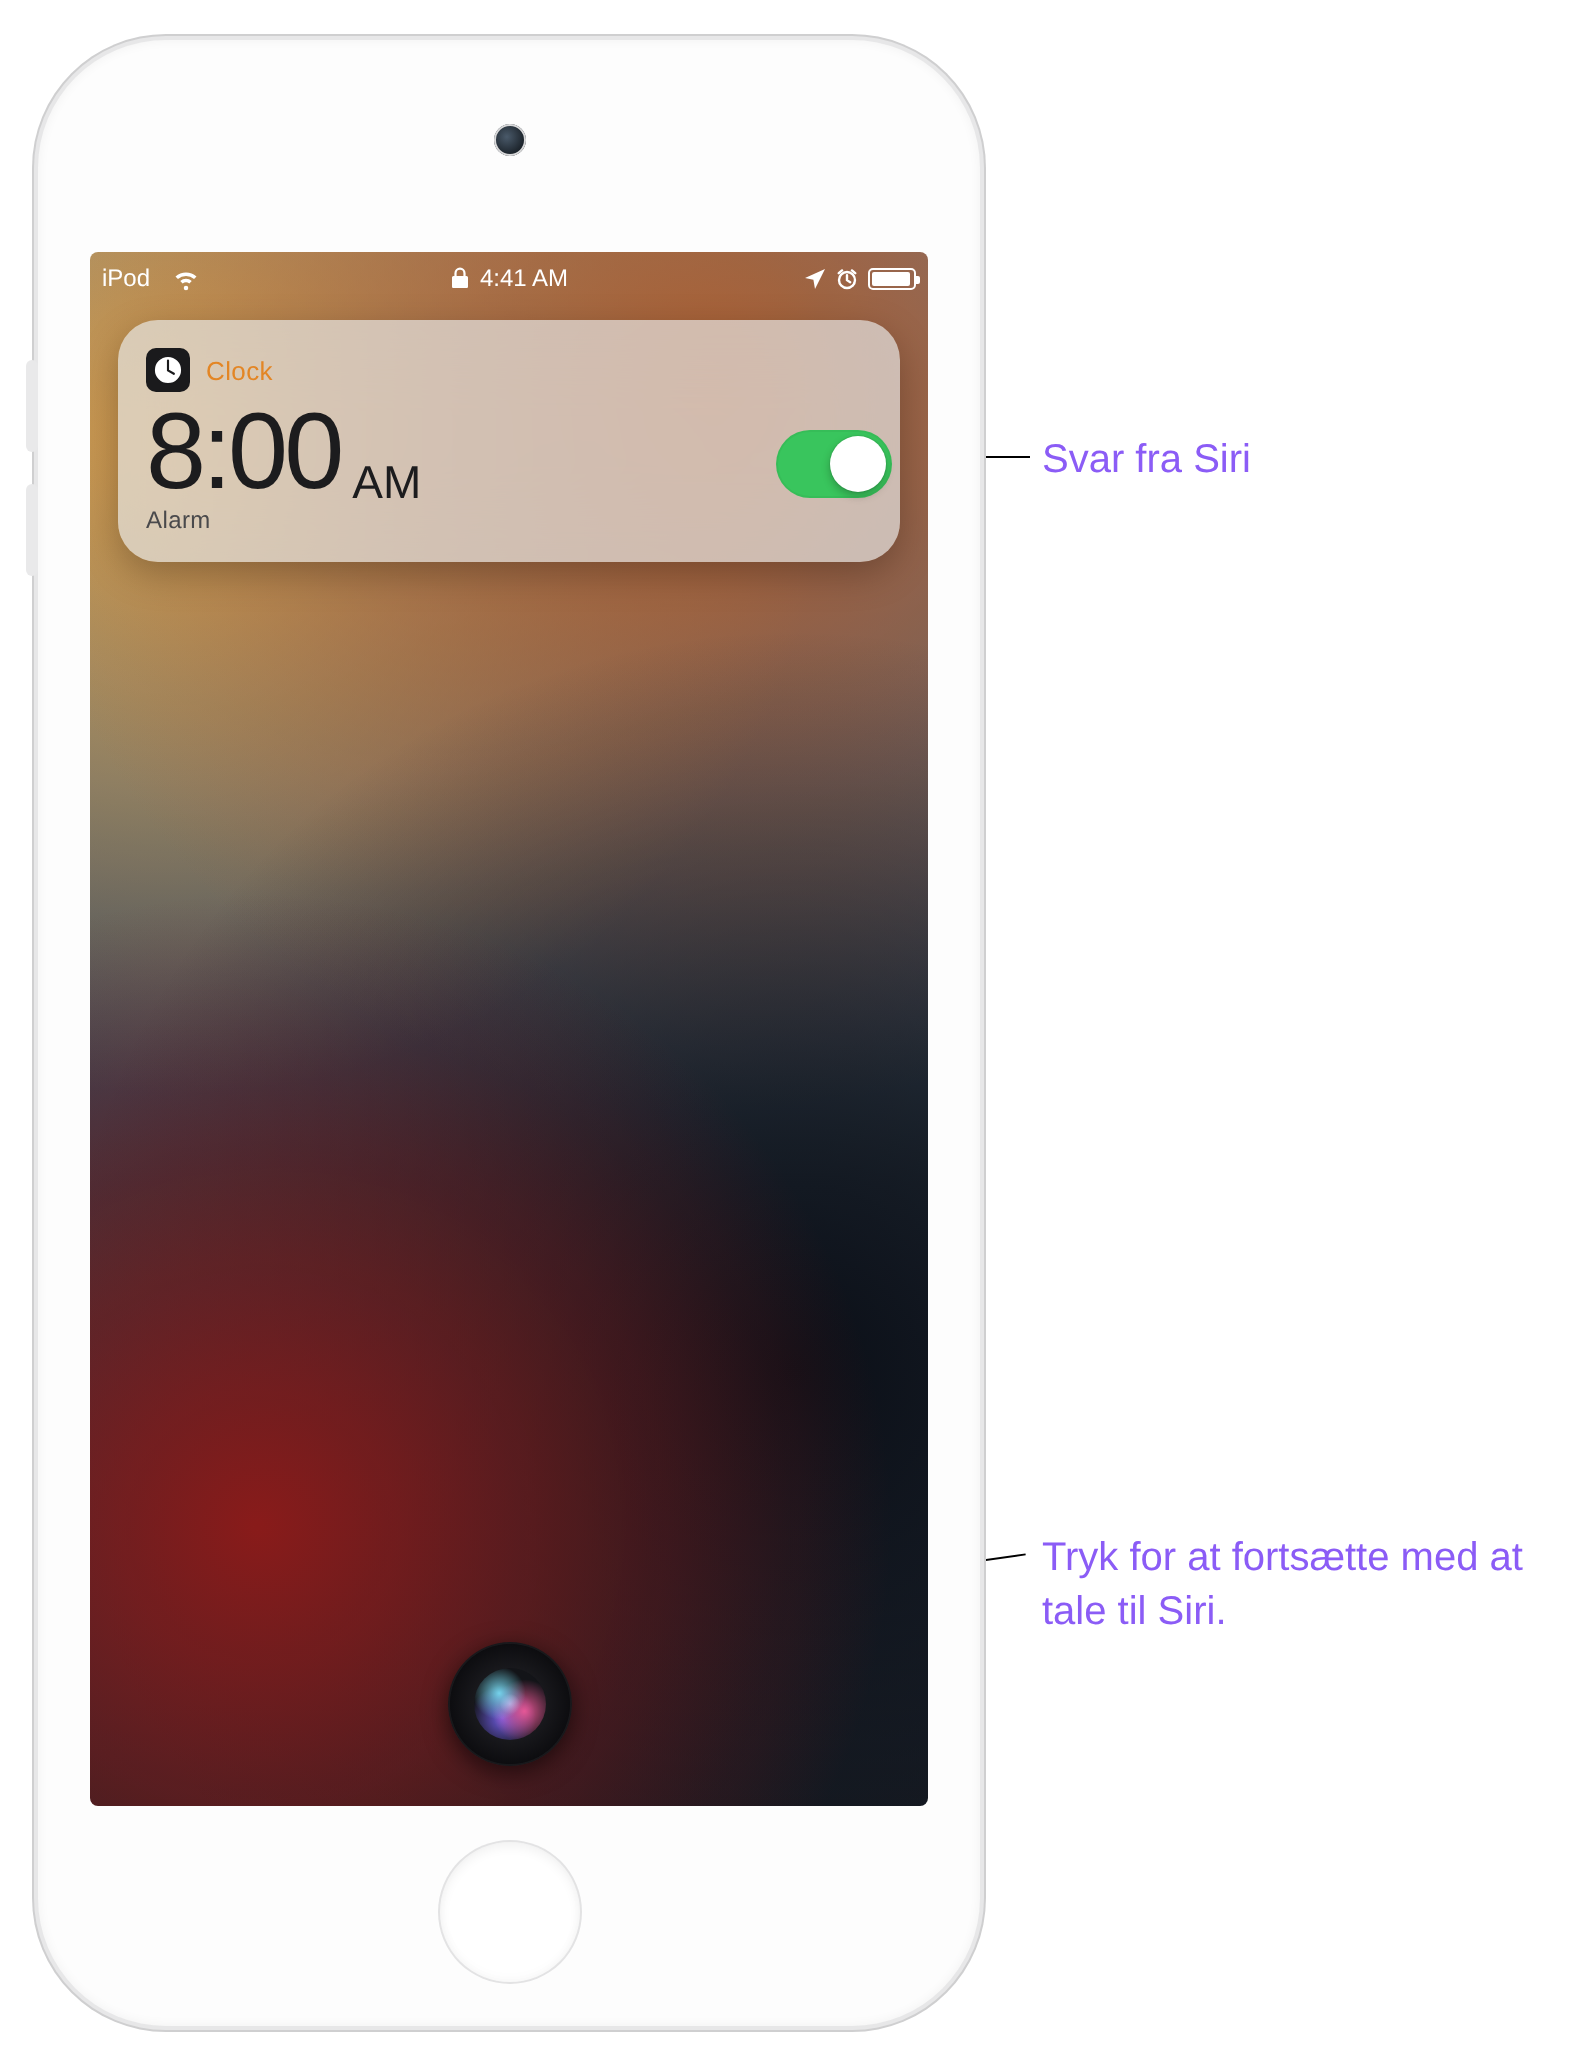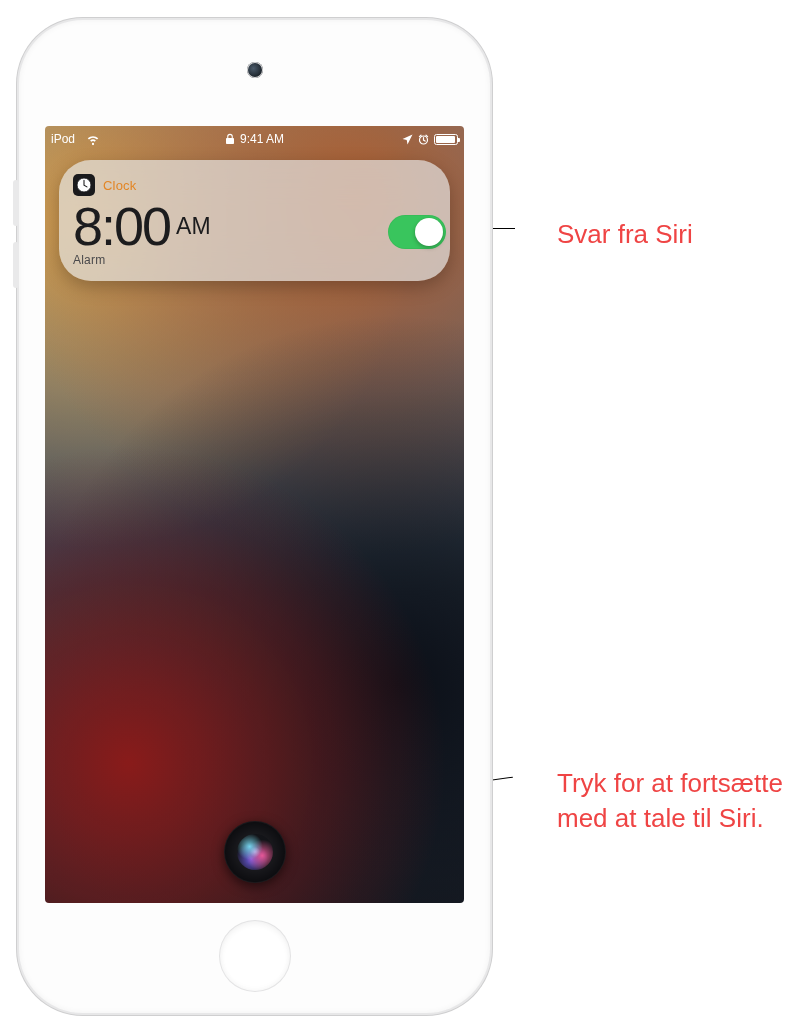--- a/index.html
+++ b/index.html
@@ -108,41 +108,41 @@
     .battery::after{
       content:""; position:absolute; right:-3px; top:3px;
       width:2px; height:4px; background:#fff; border-radius:0 1px 1px 0;
     }
     .battery .fill{ position:absolute; left:1px; top:1px; bottom:1px; right:2px; background:#fff; border-radius:1px; }
 
     
     .card {
       position: absolute;
       left: 14px; right: 14px; top: 34px;
-      border-radius: 32px;
+      border-radius: 20px;
       background: rgba(230,232,232,0.68);
       backdrop-filter: blur(20px);
       padding: 14px 4px 14px 14px;
       box-shadow: 0 6px 18px rgba(0,0,0,0.25);
     }
     .card-header {
       display:flex; align-items:center; gap:8px;
       font-size:13px; font-weight:400;
       color:#e7851f;
       letter-spacing:0.2px;
       margin-bottom:2px;
     }
     .app-icon {
       width:22px; height:22px; border-radius:5px;
       background:#1a1a1c;
       display:flex; align-items:center; justify-content:center;
     }
     .card-body { display:flex; align-items:center; justify-content:space-between; }
     .time-block { display:flex; flex-direction:column; }
-    .time-row { display:flex; align-items:center; gap:6px; color:#1c1c1e;}
+    .time-row { display:flex; align-items:flex-end; gap:6px; color:#1c1c1e;}
     .time-big { font-size:54px; font-weight:300; letter-spacing:-2px; line-height:1.05;}
     .time-ampm { font-size:23px; font-weight:300; }
     .alarm-label { font-size:12px; color:#4a4a4c; letter-spacing:0.2px; margin-top:-2px;}
     
     .toggle {
       width:58px; height:34px; border-radius:17px;
       background:#34c759; position:relative;
       box-shadow: inset 0 0 0 1px rgba(0,0,0,0.04);
     }
     .toggle .knob{
@@ -168,25 +168,24 @@
         radial-gradient(circle at 70% 60%, rgba(255,90,160,0.9) 0%, rgba(255,90,160,0) 48%),
         radial-gradient(circle at 40% 70%, rgba(120,100,255,0.9) 0%, rgba(120,100,255,0) 50%),
         radial-gradient(circle at 50% 50%, rgba(255,255,255,0.95) 0%, rgba(255,255,255,0) 20%),
         #131418;
       filter: blur(0.2px);
     }
 
     
     .callout {
       position:absolute;
-      font-size:26px;
-      color:#ef4444;
+      font-size:20px;
+      color:#8b5cf6;
       line-height:1.35;
       font-weight:400;
-      margin-left:36px;
     }
     .callout.top { left:521px; top:217px; }
     .callout.bot { left:521px; top:766px; width:265px;}
     .lead {
       position:absolute;
       height:1px; background:#000;
     }
     .lead.l1 { left:406px; top:228px; width:109px; }
     .lead.l2 {
       left:290px; top:808px; width:225px; height:1px; background:#000;
@@ -219,21 +218,21 @@
               <path d="M8 12.4a1.3 1.3 0 100 2.6 1.3 1.3 0 000-2.6zm-3.3-2.7a5 5 0 016.6 0l-1.4 1.5a3 3 0 00-3.8 0zM2 7.1a9 9 0 0112 0l-1.4 1.5a7 7 0 00-9.2 0z" fill="#fff"></path>
             </svg>
         </span>
       </div>
       <div class="center">
         <span class="lock-icon">
           <svg viewBox="0 0 10 12">
               <path d="M2.2 5V3.6a2.8 2.8 0 115.6 0V5h.4c.5 0 .8.4.8.9v4.3c0 .5-.3.8-.8.8H1.8c-.5 0-.8-.3-.8-.8V5.9c0-.5.3-.9.8-.9zM3.3 5h3.4V3.6a1.7 1.7 0 10-3.4 0z" fill="#fff"></path>
             </svg>
         </span>
-        <span>9:41 AM</span>
+        <span>4:41 AM</span>
       </div>
       <div class="right">
         <span class="loc-icon">
           <svg viewBox="0 0 11 11">
               <path d="M10.5.5L.5 5l4.2.9.8 4.6z" fill="#fff"></path>
             </svg>
         </span>
         <span class="alarm-icon-sb">
           <svg viewBox="0 0 11 11">
               <circle cx="5.5" cy="6" r="4" fill="none" stroke="#fff" stroke-width="1.2"></circle>

